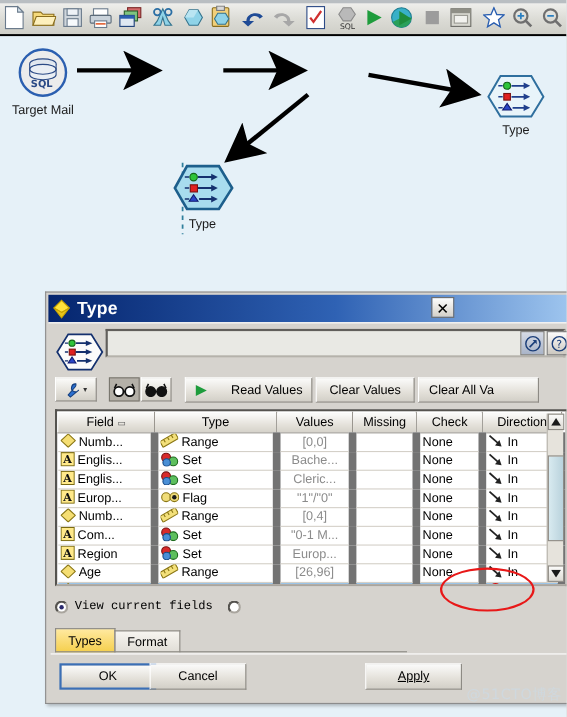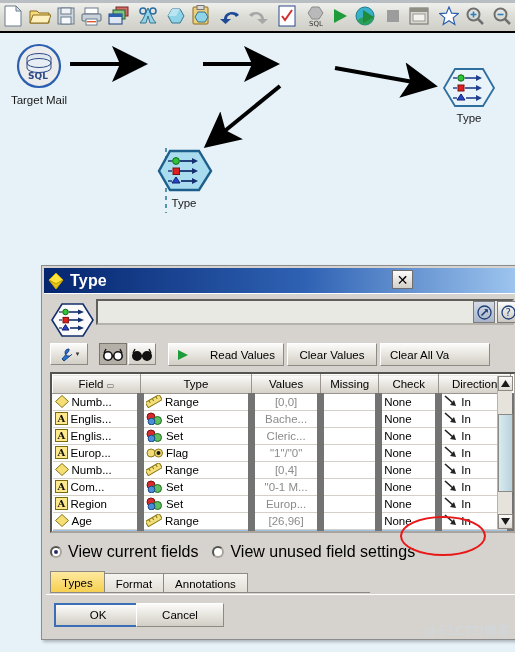--- a/index.html
+++ b/index.html
@@ -142,21 +142,21 @@
   #sb-thumb{
     position:absolute;left:0;top:38px;width:15px;height:78px;
     background:linear-gradient(to right,#d8eaf0,#b9d2dc);
     border:1px solid #8d8a84;box-sizing:border-box;
   }
 
   
   #radiorow{position:absolute;left:6px;top:247px;right:4px;height:22px;display:flex;align-items:center;gap:6px;}
   .radio{width:12px;height:12px;border-radius:50%;background:#fff;border:2px inset #a9a59e;box-sizing:border-box;position:relative;flex:none;}
   .radio.on:after{content:"";position:absolute;left:2px;top:2px;width:4px;height:4px;border-radius:50%;background:#2a2a6e;}
-  .radiolabel{font-size:16px;}
+  .radiolabel{font-size:11px;font-family:Liberation Mono, monospace;}
 
   
   #tabs{position:absolute;left:6px;top:277px;height:22px;display:flex;align-items:flex-end;justify-content:space-between;}
   .tab{
     height:20px;padding:0 11px;display:flex;align-items:center;font-size:11.5px;
     background:linear-gradient(#f7f5f0,#e0ddd6);
     border:1px solid #8d8a84;border-bottom:none;margin-right:-1px;
     box-sizing:border-box;cursor:pointer;
   }
   .tab.active{background:linear-gradient(#ffe9a0,#f5cf4c);height:22px;font-weight:normal;}
@@ -803,31 +803,32 @@
               <polygon points="0,0 9,0 4.5,7" fill="#1a1a1a"></polygon>
             </svg>
         </div>
       </div>
     </div>
 
     <div id="radiorow">
       <div class="radio on"></div>
       <span class="radiolabel">View current fields</span>
       <div class="radio" style="margin-left:8px"></div>
-      <span class="radiolabel">View unused field settings</span>
     </div>
 
     <div id="tabs">
       <div class="tab active">Types</div>
       <div class="tab">Format</div>
-      <div class="tab">Annotations</div>
     </div>
     <div id="tabline"></div>
 
     <div id="footer">
       <div class="btn fbtn" id="f-ok">OK</div>
       <div class="btn fbtn" id="f-cancel">Cancel</div>
+      <div class="btn fbtn" id="f-apply">
+          <span class="ul">Apply</span>
+        </div>
     </div>
   </div>
 </div>
 
 <div id="annot-circle"></div>
 <div id="watermark">@51CTO博客</div>
 
 </body></html>

